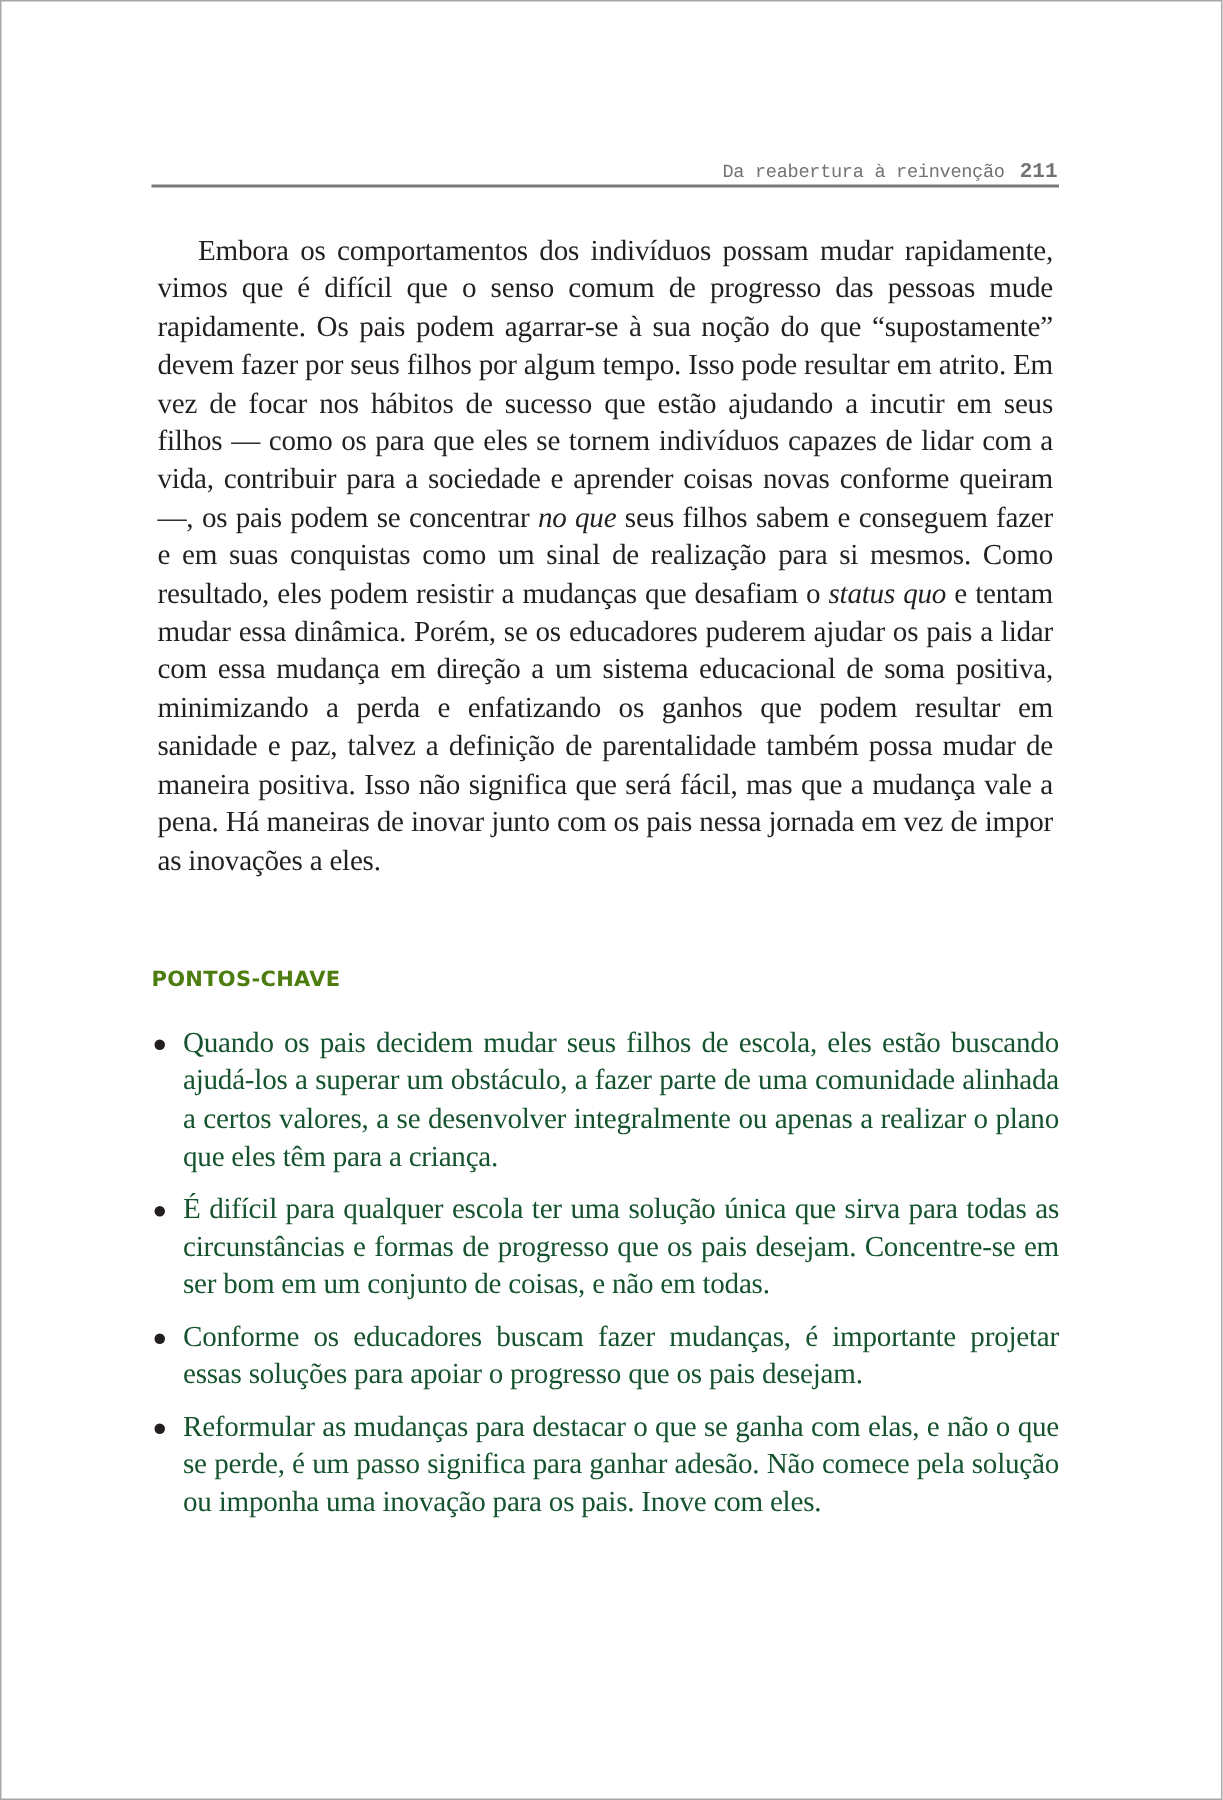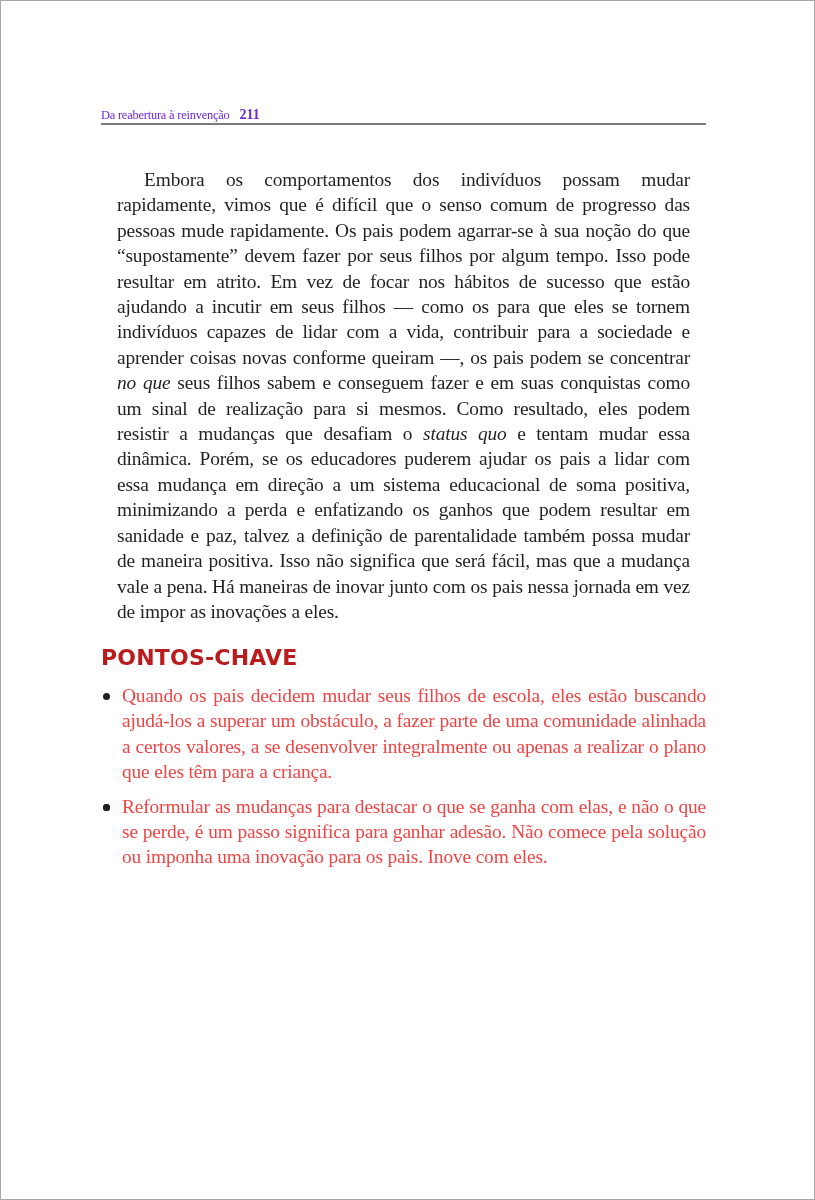--- a/index.html
+++ b/index.html
@@ -20,23 +20,23 @@
       height: 1198px;
       border: 1px solid #a8a8a8;
       background: #ffffff;
     }
     .running-head {
       position: absolute;
       left: 100px;
       top: 104px;
       width: 604px;
       height: 18px;
-      text-align: left;
-      font-family: Liberation Serif, serif;
-      color: #6d28d9;
+      text-align: right;
+      font-family: Liberation Mono, monospace;
+      color: #737373;
       white-space: nowrap;
     }
     .running-head .title {
       font-size: 12.4px;
       letter-spacing: -0.2px;
       vertical-align: baseline;
     }
     .running-head .folio {
       font-size: 14px;
       font-weight: bold;
@@ -57,49 +57,49 @@
       top: 150px;
       width: 605px;
       font-family: "Liberation Serif", serif;
       font-size: 19.4px;
       line-height: 25.4px;
       color: #231f20;
       text-align: justify;
       letter-spacing: -0.15px;
     }
     .body-text p {
-      margin: 16px;
+      margin: 4px;
       text-indent: 27px;
     }
     .body-text em {
       font-style: italic;
     }
     .section-heading {
       position: absolute;
       left: 100px;
       top: 644px;
       font-family: "DejaVu Sans", sans-serif;
       font-weight: bold;
-      font-size: 22px;
+      font-size: 14px;
       letter-spacing: 0.2px;
-      color: #b91c1c;
+      color: #4d7c0f;
       margin: 0;
     }
     .key-points {
       position: absolute;
       left: 100px;
       top: 682px;
       width: 605px;
       margin: 0;
       padding: 0;
       list-style: none;
       font-family: "Liberation Serif", serif;
       font-size: 19.4px;
       line-height: 25.4px;
-      color: #ef4444;
+      color: #14532d;
       letter-spacing: -0.15px;
     }
     .key-points li {
       position: relative;
       padding-left: 21px;
       margin: 0 0 9px 0;
       text-align: justify;
     }
     .key-points .bullet {
       position: absolute;
@@ -122,17 +122,18 @@
   <div class="head-rule"></div>
 
   <div class="body-text">
     <p><span>Embora os comportamentos dos indivíduos possam mudar rapidamente, vimos que é difícil que o senso comum de progresso das pessoas mude rapidamente. Os pais podem agarrar-se à sua noção do que “supostamente” devem fazer por seus filhos por algum tempo. Isso pode resultar em atrito. Em vez de focar nos hábitos de sucesso que estão ajudando a incutir em seus filhos — como os para que eles se tornem indivíduos capazes de lidar com a vida, contribuir para a sociedade e aprender coisas novas conforme queiram —, os pais podem se concentrar </span><em>no que</em><span> seus filhos sabem e conseguem fazer e em suas conquistas como um sinal de realização para si mesmos. Como resultado, eles podem resistir a mudanças que desafiam o </span><em>status quo</em><span> e tentam mudar essa dinâmica. Porém, se os educadores puderem ajudar os pais a lidar com essa mudança em direção a um sistema educacional de soma positiva, minimizando a perda e enfatizando os ganhos que podem resultar em sanidade e paz, talvez a definição de parentalidade também possa mudar de maneira positiva. Isso não significa que será fácil, mas que a mudança vale a pena. Há maneiras de inovar junto com os pais nessa jornada em vez de impor as inovações a eles.</span></p>
   </div>
 
   <h2 class="section-heading">PONTOS-CHAVE</h2>
 
   <ul class="key-points">
     <li><span class="bullet"></span><span>Quando os pais decidem mudar seus filhos de escola, eles estão buscando ajudá-los a superar um obstáculo, a fazer parte de uma comunidade alinhada a certos valores, a se desenvolver integralmente ou apenas a realizar o plano que eles têm para a criança.</span></li>
-    <li><span class="bullet"></span></li>
+    <li><span class="bullet"></span><span>É difícil para qualquer escola ter uma solução única que sirva para todas as circunstâncias e formas de progresso que os pais desejam. Concentre-se em ser bom em um conjunto de coisas, e não em todas.</span></li>
+    <li><span class="bullet"></span><span>Conforme os educadores buscam fazer mudanças, é importante projetar essas soluções para apoiar o progresso que os pais desejam.</span></li>
     <li><span class="bullet"></span><span>Reformular as mudanças para destacar o que se ganha com elas, e não o que se perde, é um passo significa para ganhar adesão. Não comece pela solução ou imponha uma inovação para os pais. Inove com eles.</span></li>
   </ul>
 
 </div>
 
 </body></html>

